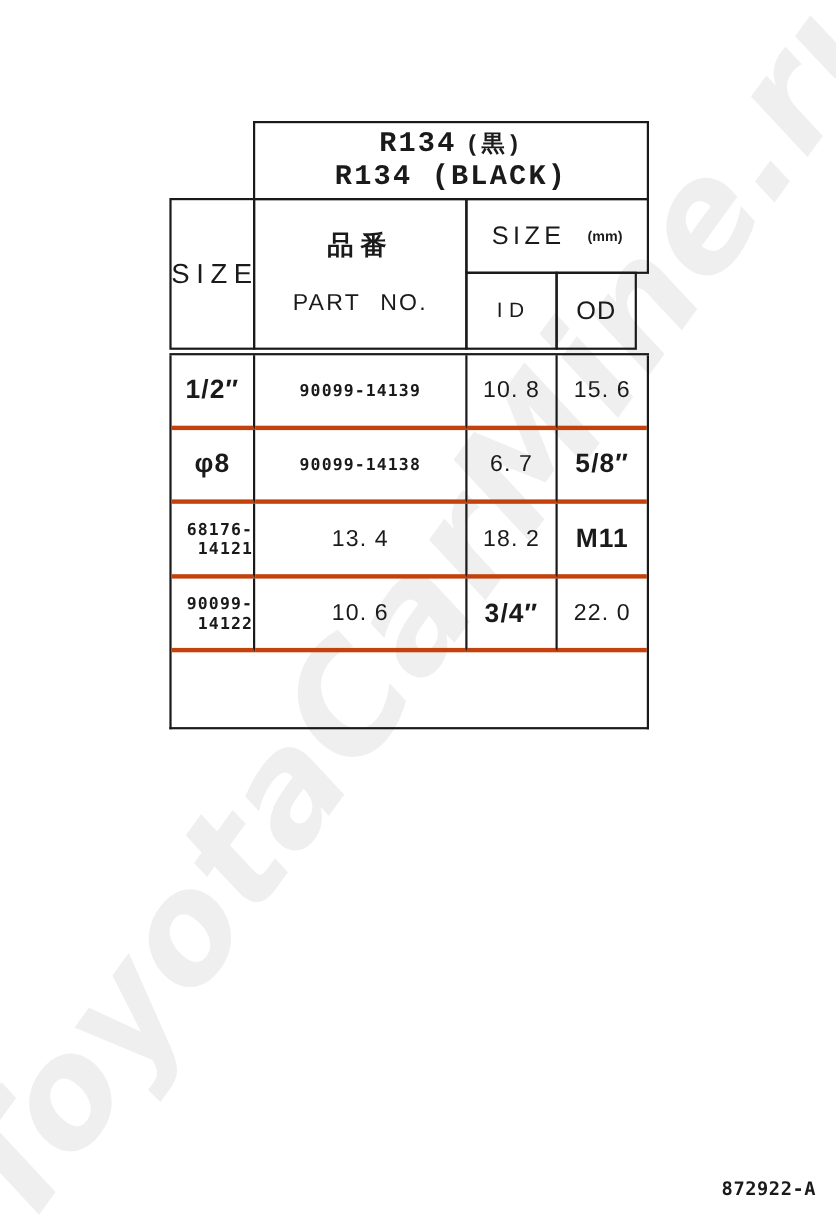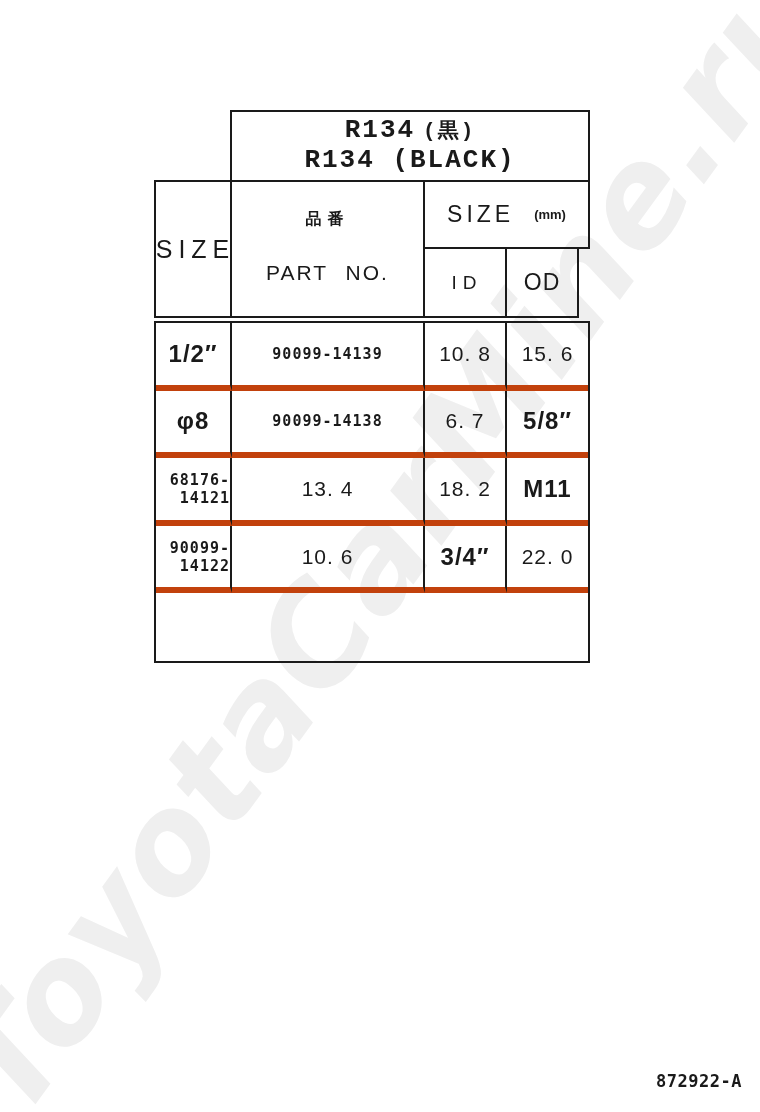--- a/index.html
+++ b/index.html
@@ -40,21 +40,21 @@
 
   .cell-r134 { left: 230px; top: 110px; width: 360px; height: 72px; flex-direction: column; line-height: 1.15; }
   .r134-line { font-size: 26px; font-weight: 600; letter-spacing: 2px; white-space: nowrap; font-family: Liberation Mono, monospace; }
   .r134-sub  { font-size: 21px; font-weight: 600; margin-left: 8px; }
 
   .cell-size-col { left: 154px; top: 180px; width: 78px; height: 138px;
                    font-size: 25px; font-weight: 500; letter-spacing: 6px; padding-left: 5px; }
 
   .cell-partno { left: 230px; top: 180px; width: 195px; height: 138px;
                  flex-direction: column; justify-content: space-around; padding: 12px 0 16px; }
-  .partno-jp { font-size: 16px; font-weight: 600; letter-spacing: 6px; text-align: center; }
+  .partno-jp { font-size: 24px; font-weight: 600; letter-spacing: 6px; text-align: center; }
   .partno-en { font-size: 21px; font-weight: 500; letter-spacing: 2px; word-spacing: 10px; }
 
   .cell-sizemm { left: 423px; top: 180px; width: 167px; height: 69px; }
   .sizemm-label { font-size: 23px; font-weight: 500; letter-spacing: 4px; }
   .sizemm-unit  { font-size: 13px; font-weight: 700; margin-left: 20px; }
 
   .cell-id { left: 423px; top: 247px; width: 84px; height: 71px;
              font-size: 19px; font-weight: 500; letter-spacing: 6px; padding-left: 4px; }
   .cell-od { left: 505px; top: 247px; width: 74px; height: 71px;
              font-size: 23px; font-weight: 500; letter-spacing: 1px; }
@@ -68,21 +68,21 @@
     position: absolute;
     left: 154px; top: 323px; width: 436px; height: 340px;
     border: 2px solid #1a1a1a; border-top: none;
     display: grid;
     grid-template-columns: 76px 193px 82px 1fr;
     grid-template-rows: repeat(5, 1fr);
     z-index: 1;
   }
   .data-grid > div {
     border-right: 2px solid #1a1a1a;
-    border-bottom: 6px solid #c2410c;
+    border-bottom: 4px solid #c2410c;
     display: flex; align-items: center; justify-content: center;
     background: transparent;
   }
   .data-grid > div:nth-child(4n) { border-right: none; }
   .data-grid > div:nth-child(n+17) { border-bottom: none; }
 
   .c-size { font-size: 24px; font-weight: bold; letter-spacing: 1px; }
   .c-part { font-family: "DejaVu Sans Mono", monospace; font-size: 15px; letter-spacing: 1px; font-weight: 700; text-align: right; }
   .c-num  { font-size: 21px; font-weight: 500; letter-spacing: 1px; }
 

